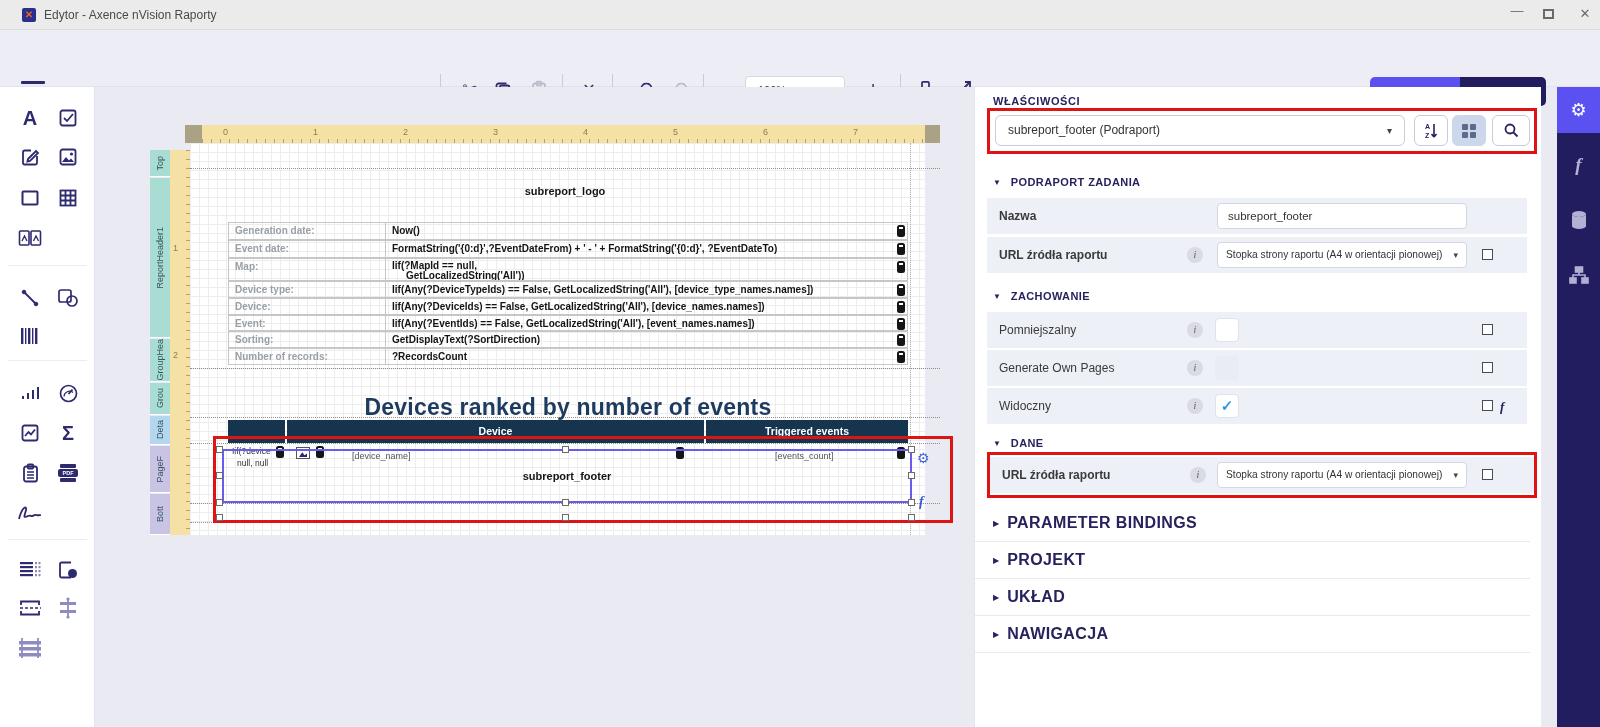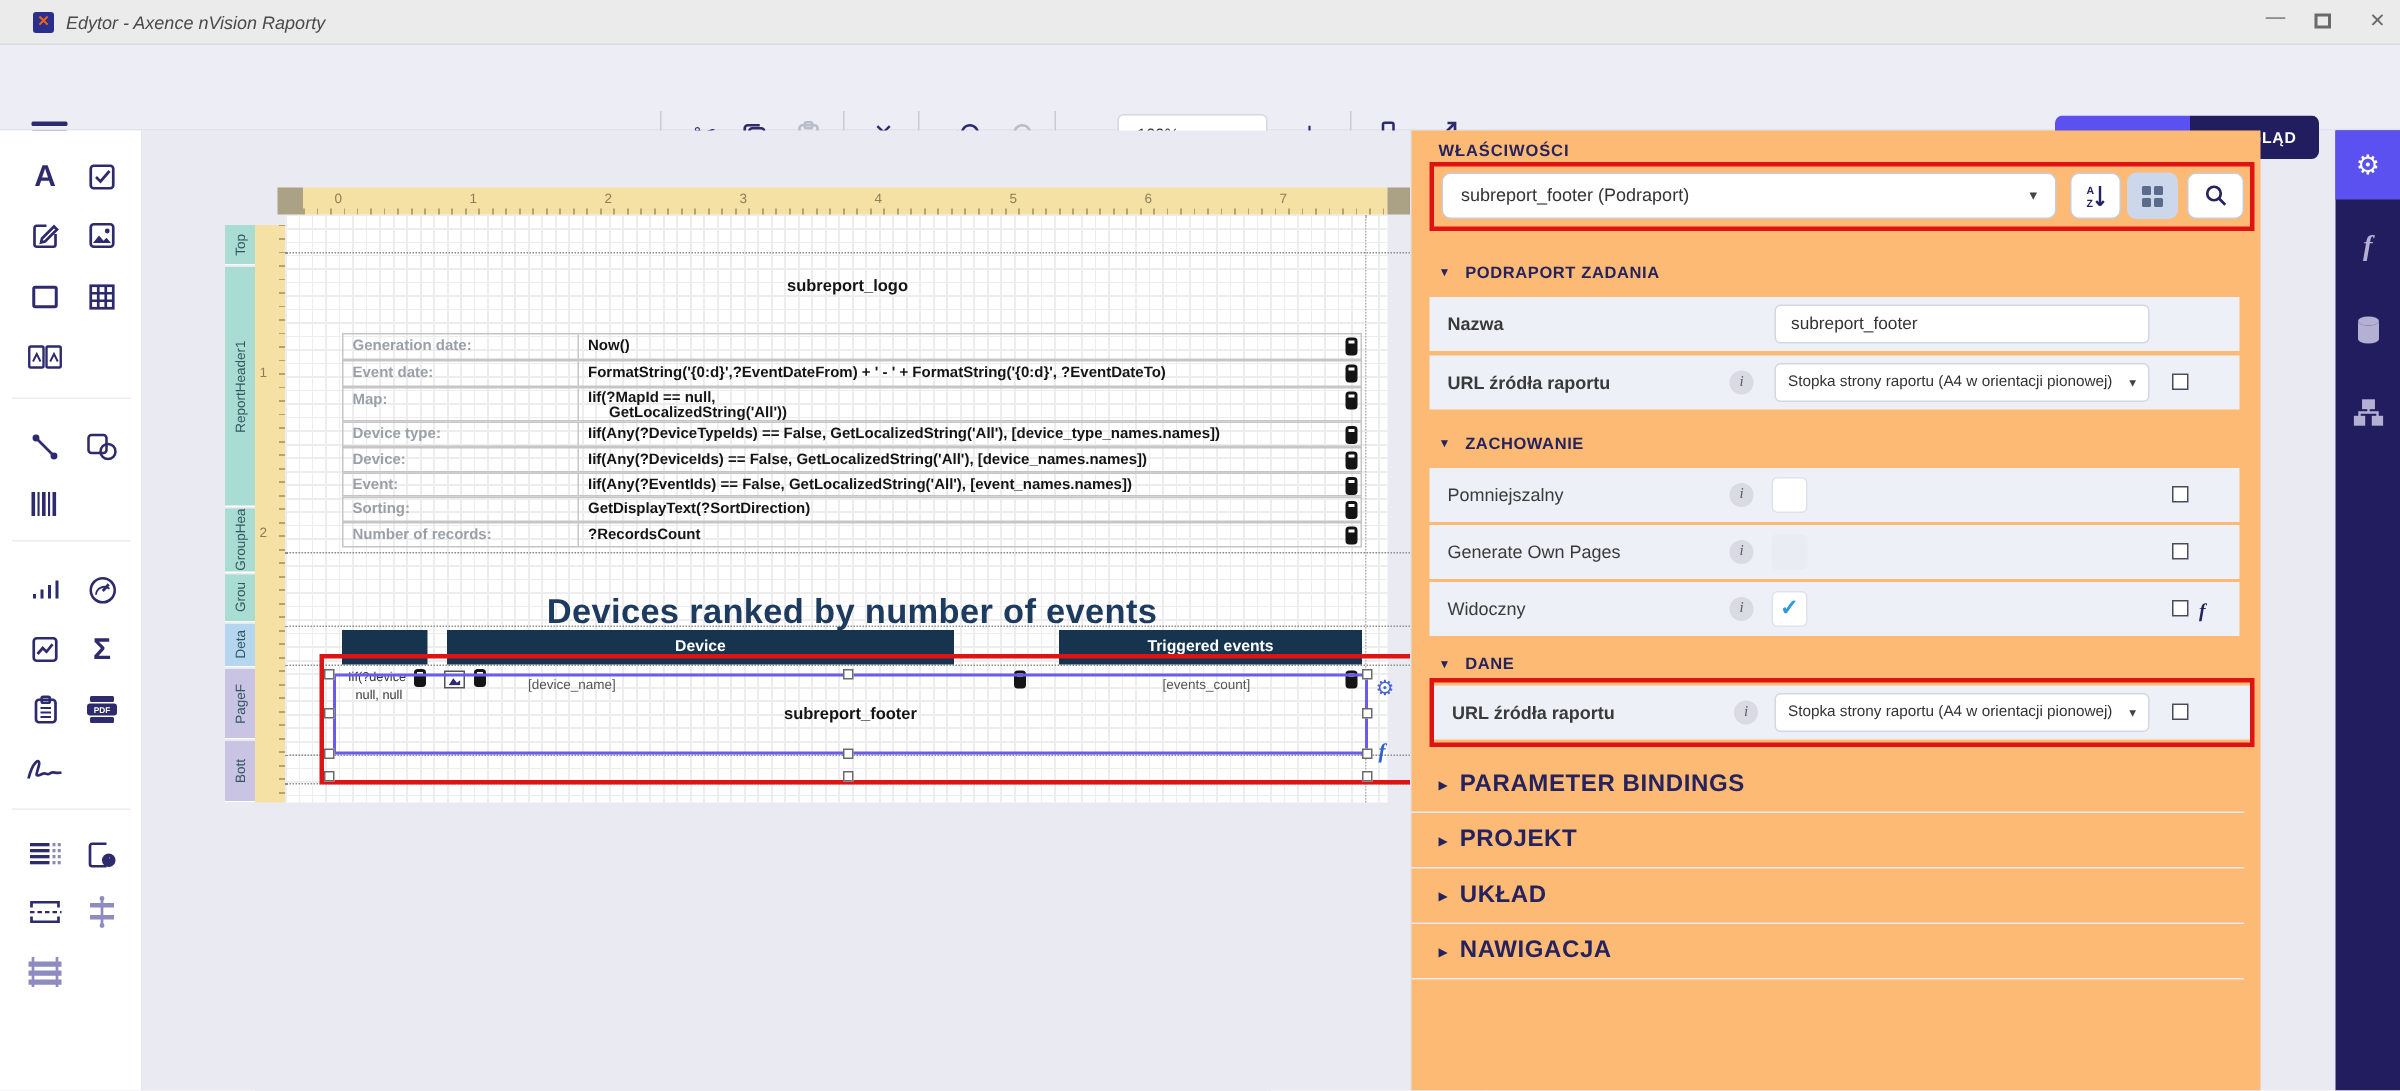--- a/index.html
+++ b/index.html
@@ -4,21 +4,21 @@
 <style>
   * { box-sizing: border-box; margin: 0; padding: 0; }
   html,body { width:1600px; height:727px; overflow:hidden; }
   body { font-family:"Liberation Sans", sans-serif; }
   #app { position:relative; width:1600px; height:727px; background:#e9eaf2; }
   .abs { position:absolute; }
 
   
   #titlebar { position:absolute; left:0; top:0; width:1600px; height:30px; background:#ebebeb; border-bottom:1px solid #dcdcdc; }
   #app-icon { position:absolute; left:22px; top:8px; width:14px; height:14px; background:#2b2f8c; border-radius:2px; color:#e8641c; font-size:10px; font-weight:bold; text-align:center; line-height:14px; }
-  #app-title { position:absolute; left:44px; top:8px; font-size:12px; color:#4a4a4a;font-style:italic; }
+  #app-title { position:absolute; left:44px; top:8px; font-size:12px; color:#4a4a4a; }
   .win-btn { position:absolute; top:6px; font-size:13px; color:#6a6a6a; width:22px; text-align:center; cursor:default; }
   #btn-min { left:1506px; top:3px; }
   #btn-max { left:1543px; top:9px; width:11px; height:10px; border:2px solid #6a6a6a; }
   #btn-close { left:1574px; }
 
   
   #toolbar { position:absolute; left:0; top:30px; width:1600px; height:57px; background:#edeef5; border-bottom:1px solid #e0e2ec; }
   .tb-sep { position:absolute; top:44px; width:1px; height:30px; background:#c9cbd8; }
   .tb-icon { position:absolute; top:44px; width:30px; height:30px; display:flex; align-items:center; justify-content:center; color:#2e2a6e; font-size:18px; cursor:pointer; }
   .tb-icon.disabled { color:#b9bccd; }
@@ -79,21 +79,21 @@
   #img-chip::after { content:""; position:absolute; left:2px; top:3px; width:8px; height:6px; background:#2e2a6e; clip-path:polygon(0 100%,40% 20%,70% 70%,100% 40%,100% 100%); }
 
   #red-box-canvas { position:absolute; left:213px; top:436px; width:740px; height:87px; border:3px solid #de1414; }
   #selection { position:absolute; left:222px; top:449px; width:690px; height:54px; border:2px solid #6a5cea; }
   #footer-name { position:absolute; left:0; top:19px; width:100%; text-align:center; font-size:11px; font-weight:bold; color:#141414; }
   .handle { position:absolute; width:7px; height:7px; background:#fff; border:1px solid #6b6b6b; }
   #sel-gear { position:absolute; left:917px; top:450px; font-size:14px; color:#4664d6; cursor:pointer; }
   #sel-f { position:absolute; left:919px; top:494px; font-size:14px; font-style:italic; font-family:"Liberation Serif",serif; font-weight:bold; color:#2f5fd0; cursor:pointer; }
 
   
-  #props { position:absolute; left:940px; top:87px; width:567px; height:640px; background:#fdba74; border-left:1px solid #e2e4ee; }
+  #props { position:absolute; left:974px; top:87px; width:567px; height:640px; background:#ffffff; border-left:1px solid #e2e4ee; }
   #props-title { position:absolute; left:18px; top:8px; font-size:11px; font-weight:bold; letter-spacing:.6px; color:#26225e; }
   .red-box { position:absolute; border:3px solid #de1414; }
   #selector { position:absolute; left:20px; top:28px; width:410px; height:31px; background:#fff; border:1px solid #c9cbd8; border-radius:6px; font-size:12px; color:#333; line-height:29px; padding-left:12px; cursor:pointer; }
   #selector .caret { position:absolute; right:12px; top:0; font-size:10px; color:#444; }
   .mini-btn { position:absolute; top:28px; width:34px; height:31px; background:#fff; border:1px solid #c9cbd8; border-radius:6px; display:flex; align-items:center; justify-content:center; color:#26225e; cursor:pointer; }
   .mini-btn.active { background:#ccd7ec; border-color:#ccd7ec; color:#5b6b8c; }
   .sec-head { position:absolute; left:18px; font-size:11px; font-weight:bold; color:#26225e; letter-spacing:.4px; cursor:pointer; }
   .sec-head .arrow { font-size:8px; margin-right:6px; position:relative; top:-1px; }
   .prow { position:absolute; left:12px; width:540px; height:36px; background:#edf0f6; display:flex; align-items:center; }
   .prow .plabel { font-size:12px; color:#3a3a3a; padding-left:12px; }
@@ -423,21 +423,21 @@
     <div class="info-expr"><span>GetDisplayText(?SortDirection)</span><span class="pill"></span></div>
   </div>
   <div class="info-row" style="top:348px; height:17px">
     <div class="info-label">Number of records:</div>
     <div class="info-expr"><span>?RecordsCount</span><span class="pill"></span></div>
   </div>
 
   <div id="report-title">Devices ranked by number of events</div>
 
   <div class="th-cell" style="left:228px; width:57px"></div>
-  <div class="th-cell" style="left:298px; width:338px">Device</div>
+  <div class="th-cell" style="left:287px; width:417px">Device</div>
   <div class="th-cell" style="left:706px; width:202px">Triggered events</div>
 
   <span class="detail-txt" style="left:232px; top:446px">Iif(?device</span>
   <span class="pill" style="left:276px; top:446px"></span>
   <div id="img-chip"></div>
   <span class="pill" style="left:316px; top:446px"></span>
   <span class="detail-field" style="left:352px; top:451px">[device_name]</span>
   <span class="pill" style="left:676px; top:447px"></span>
   <span class="detail-field" style="left:775px; top:451px">[events_count]</span>
   <span class="pill" style="left:897px; top:447px"></span>

